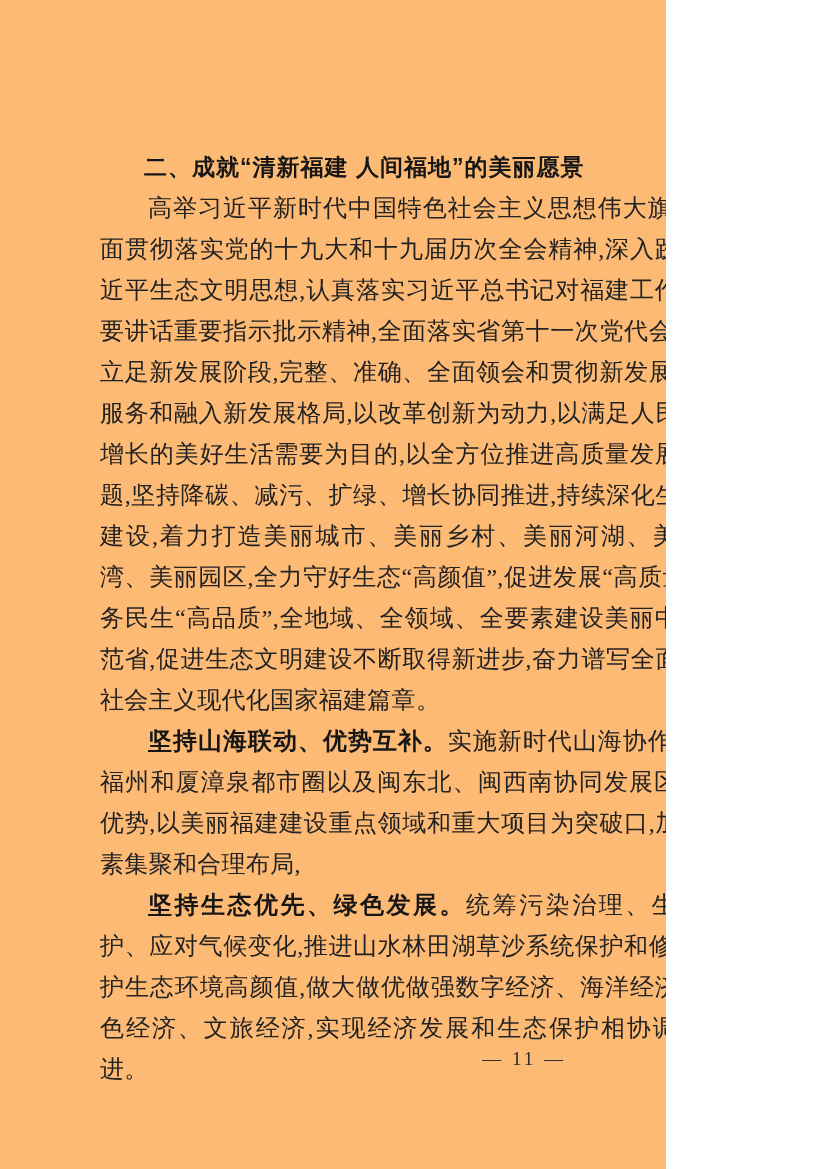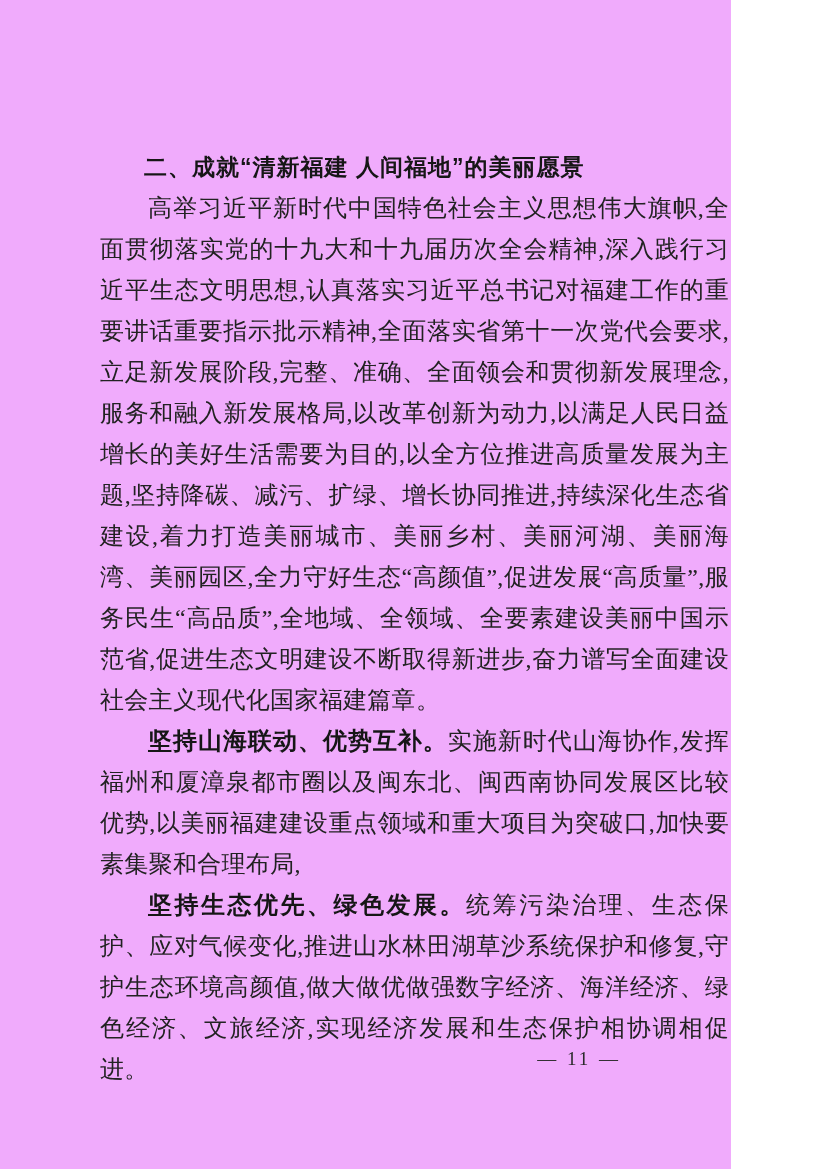--- a/index.html
+++ b/index.html
@@ -2,23 +2,23 @@
 <html lang="zh"><head>
 <meta charset="utf-8">
 <style>
   html, body {
     margin: 0;
     padding: 0;
     background: #ffffff;
   }
   .doc-page {
     position: relative;
-    width: 731px;
+    width: 666px;
     height: 1169px;
-    background: #f0abfc;
+    background: #fdba74;
     overflow: hidden;
     color: #1d1d1f;
     font-family: "Liberation Serif", serif;
   }
   .content {
     position: absolute;
     left: 100px;
     top: 147px;
     width: 629px;
   }
@@ -50,21 +50,21 @@
     color: #222222;
     letter-spacing: 0.3px;
   }
   .lead {
     font-weight: 700;
     color: #161616;
   }
   .page-number {
     position: absolute;
     top: 1048px;
-    right: 110px;
+    right: 100px;
     font-size: 19px;
     letter-spacing: 3px;
     color: #2a2a2a;
     font-family: "Liberation Serif", serif;
   }
 </style>
 </head>
 <body>
 
 <div class="doc-page">

